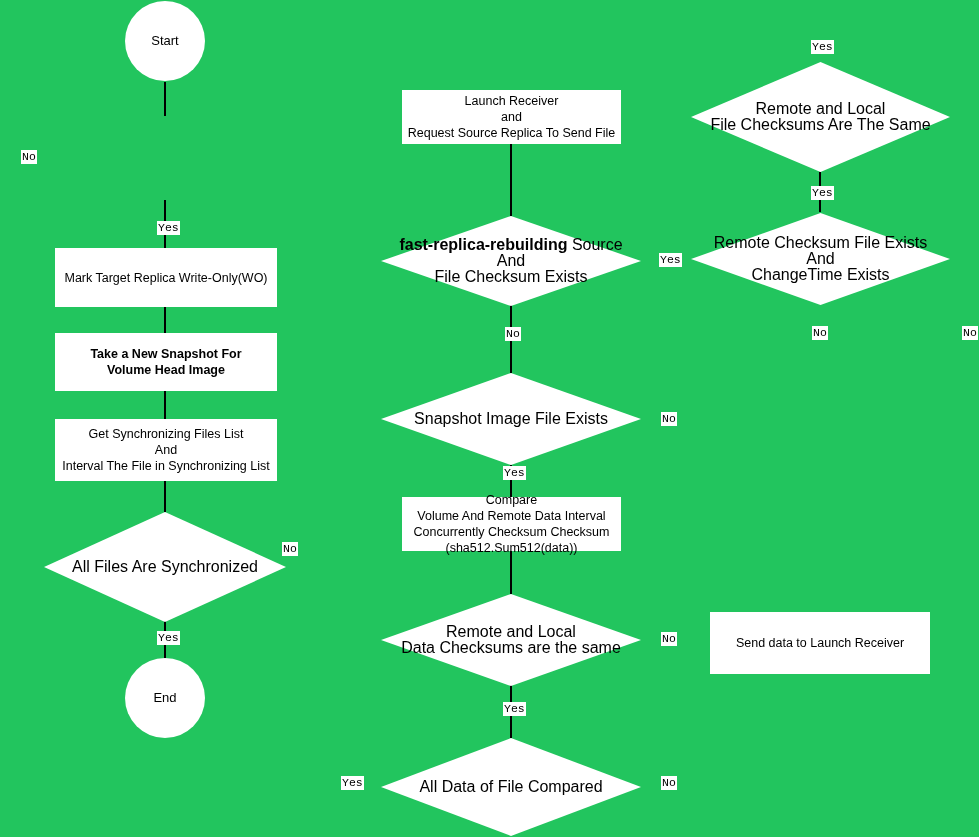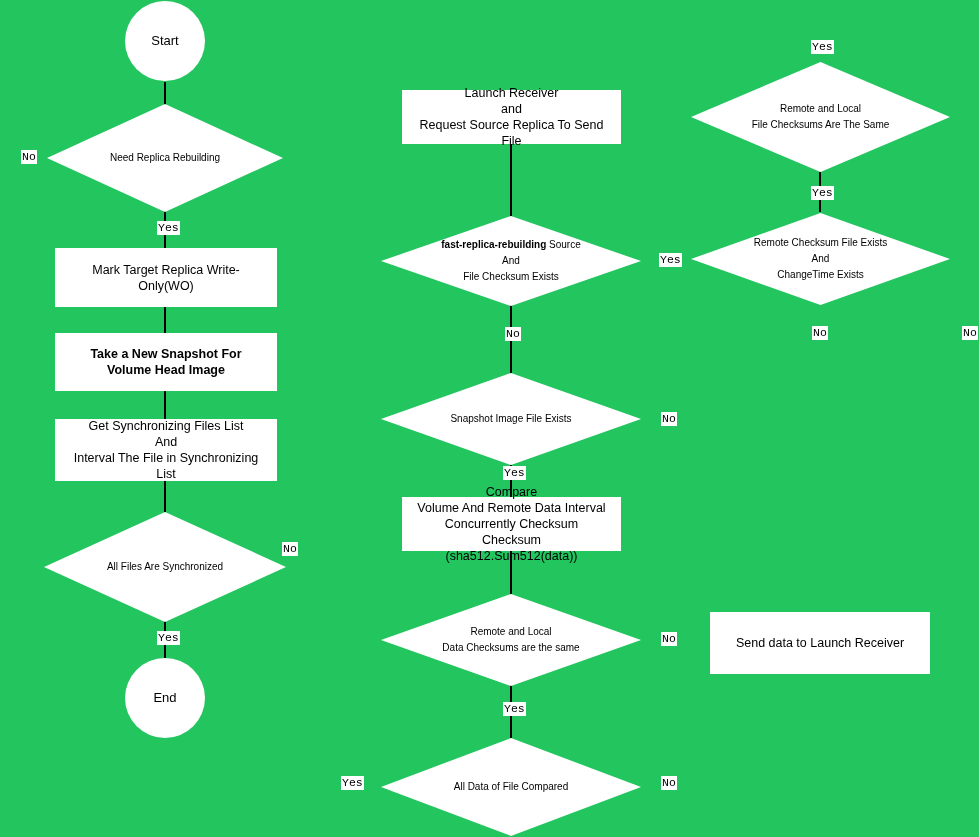--- a/index.html
+++ b/index.html
@@ -38,41 +38,41 @@
   
   .process {
     background: #ffffff;
     display: flex;
     align-items: center;
     justify-content: center;
     color: #000000;
     font-size: 12.5px;
     line-height: 16px;
     text-align: center;
-    padding: 2px 12px;
+    padding: 2px 0;
   }
 
   
   .decision {
     position: absolute;
   }
   .decision .shape {
     position: absolute;
     inset: 0;
     background: #ffffff;
     clip-path: polygon(50% 0%, 100% 50%, 50% 100%, 0% 50%);
   }
   .decision .dlabel {
     position: absolute;
     inset: 0;
     display: flex;
     align-items: center;
     justify-content: center;
     color: #000000;
-    font-size: 10px;
+    font-size: 16px;
     line-height: 16px;
     text-align: center;
     white-space: nowrap;
     pointer-events: none;
   }
   .decision .dlabel b {
     font-weight: bold;
   }
 
   
@@ -110,24 +110,20 @@
   <div class="conn" style="left:510px; top:305px; width:2px; height:68px;"></div>
   <div class="conn" style="left:510px; top:465px; width:2px; height:32px;"></div>
   <div class="conn" style="left:510px; top:551px; width:2px; height:43px;"></div>
   <div class="conn" style="left:510px; top:685px; width:2px; height:53px;"></div>
   <div class="conn" style="left:819px; top:172px; width:2px; height:40px;"></div>
 
   <div class="node terminator" style="left:125px; top:1px; width:80px; height:80px;">
     <span>Start</span>
   </div>
 
-  <div class="decision" style="left:47px; top:104px; width:236px; height:108px;">
-    <div class="shape"></div>
-    <div class="dlabel">Need Replica Rebuilding</div>
-  </div>
 
   <div class="edge-label" style="left:21px; top:150px;"><span>No</span></div>
   <div class="edge-label" style="left:157px; top:221px;"><span>Yes</span></div>
 
   <div class="node process" style="left:55px; top:248px; width:222px; height:59px;">
     <span>Mark Target Replica Write-Only(WO)</span>
   </div>
 
   <div class="node process" style="left:55px; top:333px; width:222px; height:58px;font-weight:bold;">
     <div>

